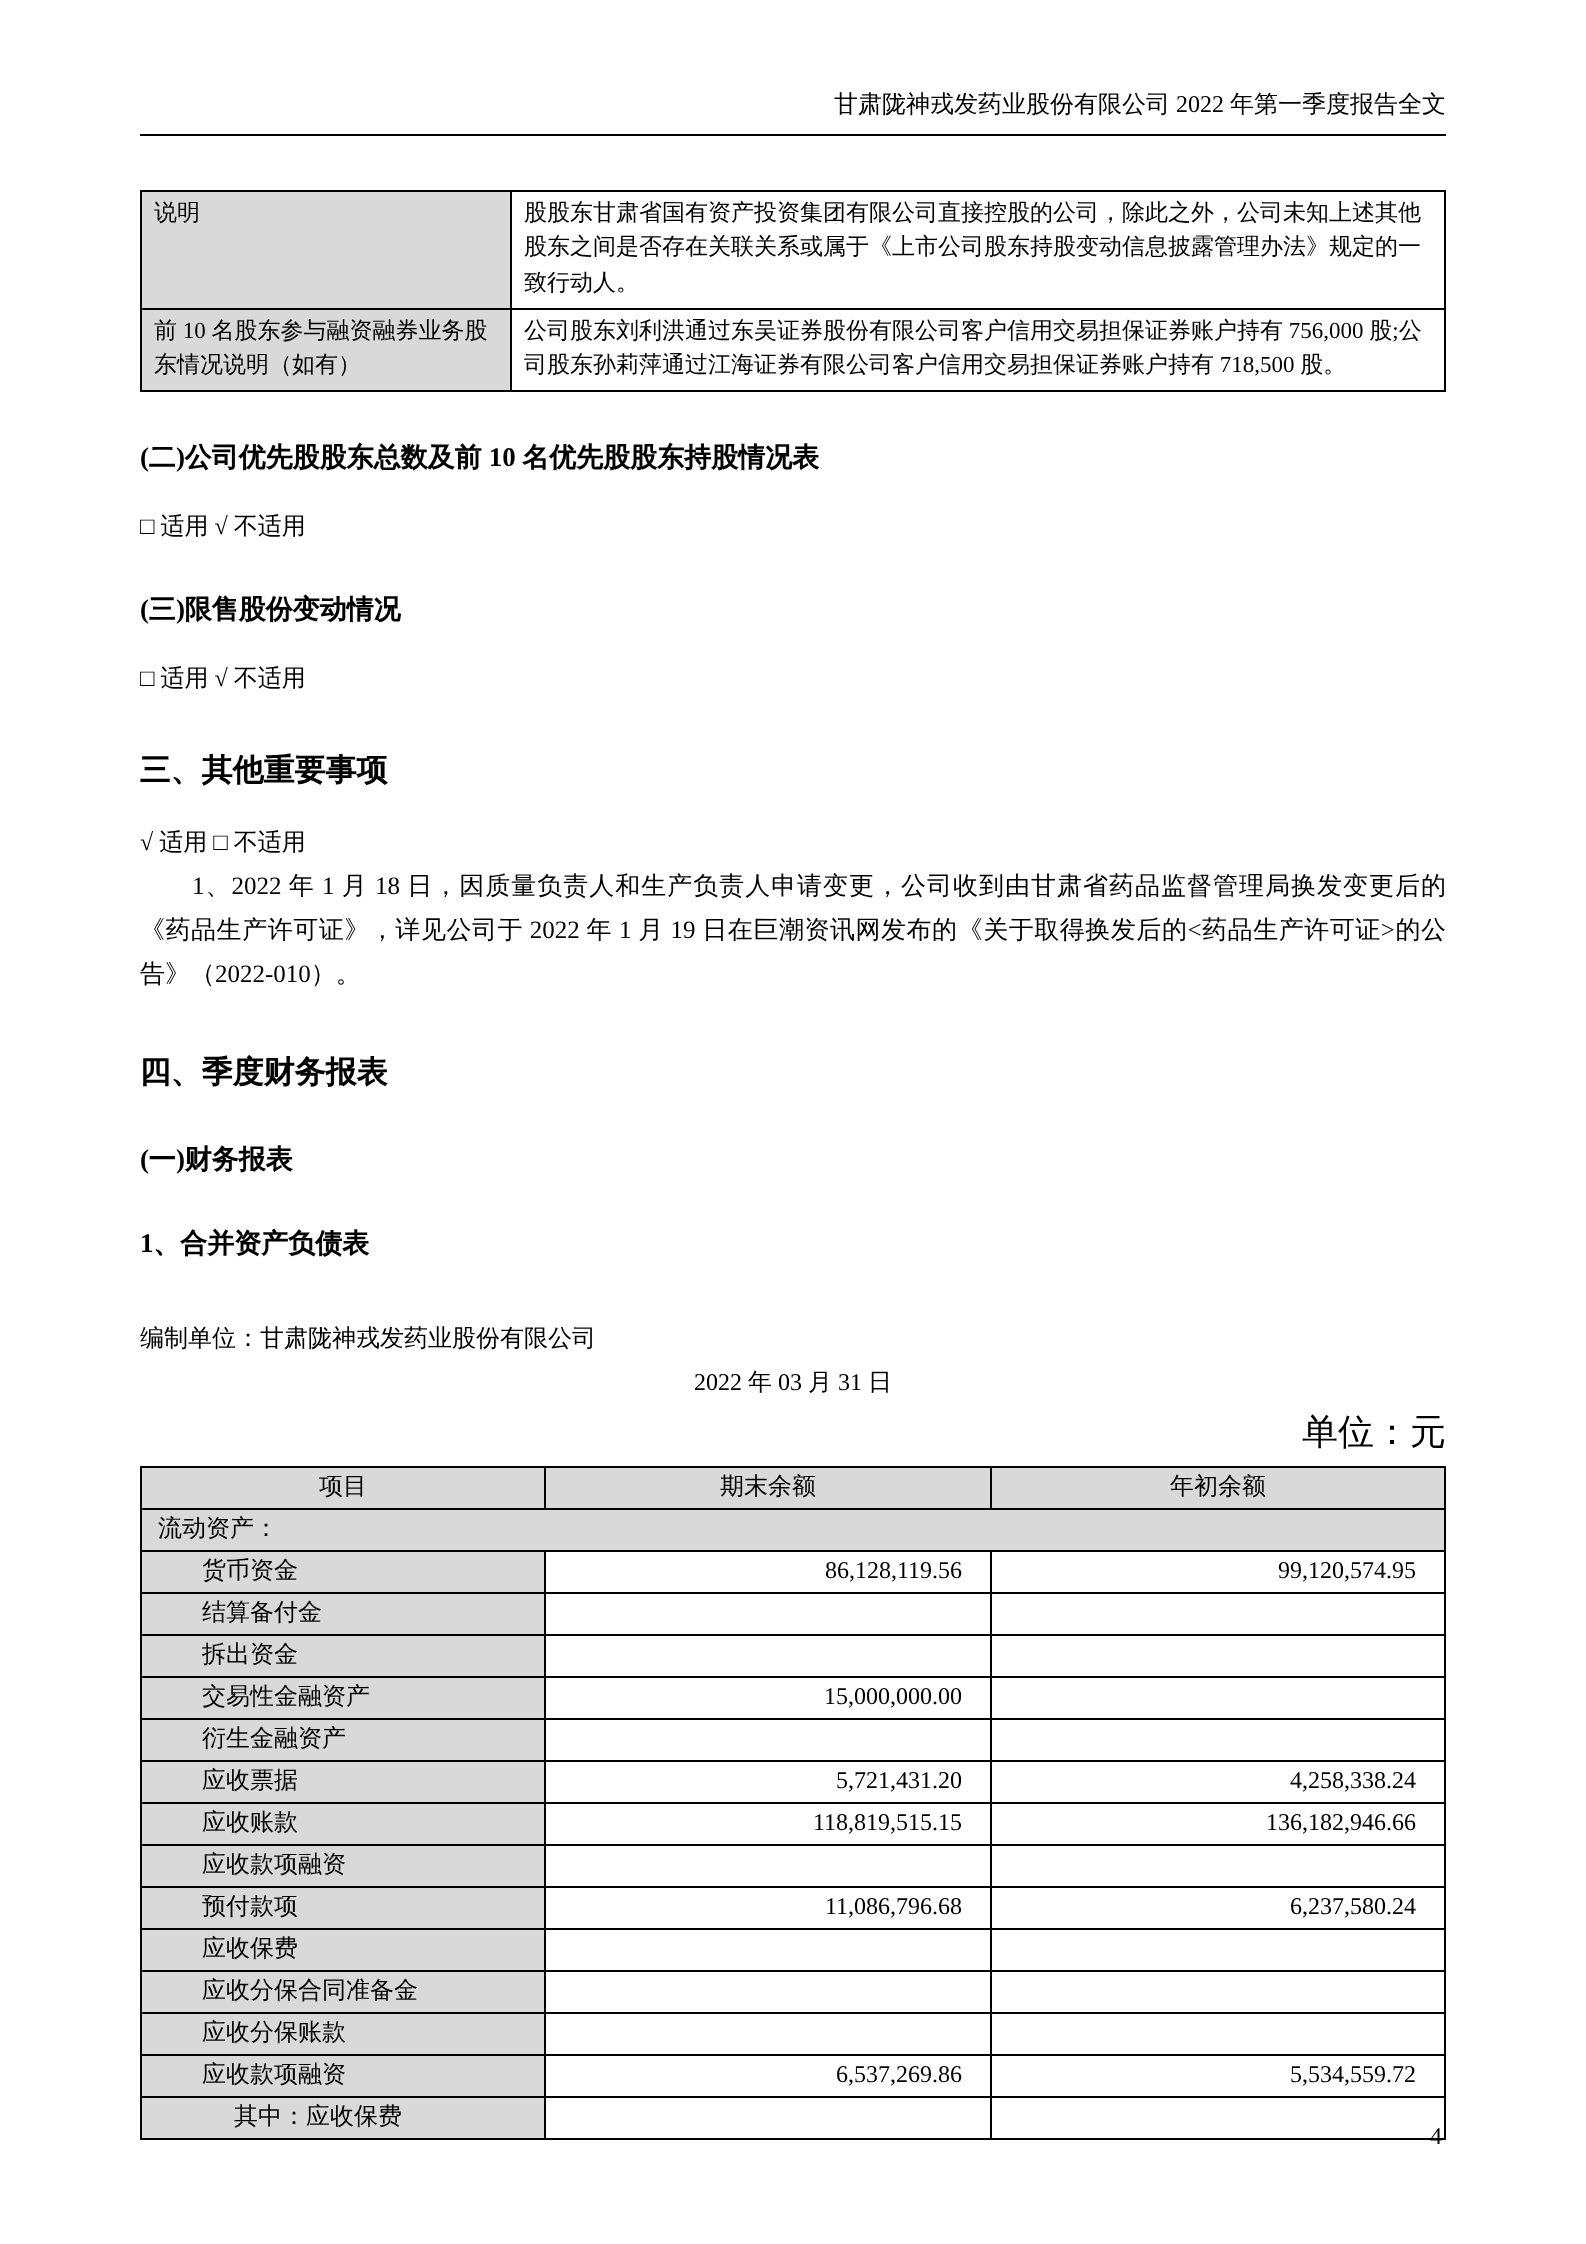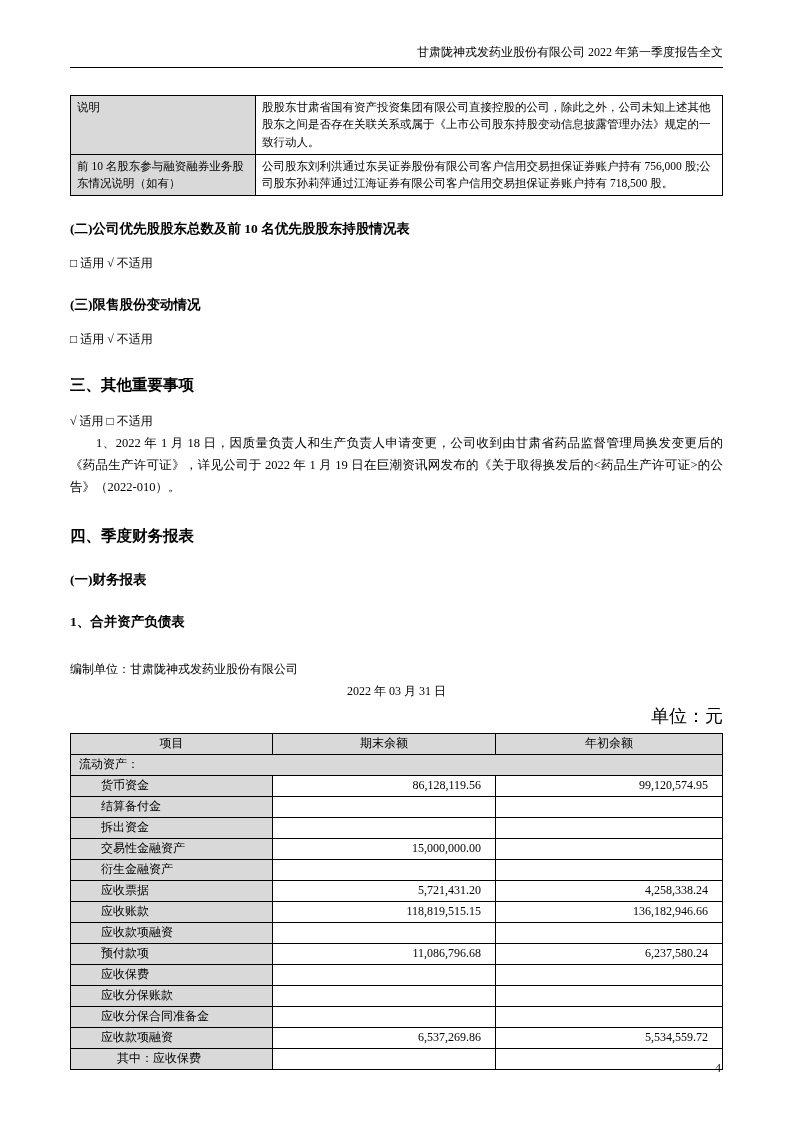--- a/index.html
+++ b/index.html
@@ -184,26 +184,26 @@
         <td class="item ind1">预付款项</td>
         <td class="num">11,086,796.68</td>
         <td class="num">6,237,580.24</td>
       </tr>
       <tr>
         <td class="item ind1">应收保费</td>
         <td class="num"></td>
         <td class="num"></td>
       </tr>
       <tr>
+        <td class="item ind1">应收分保合同准备金</td>
+        <td class="num"></td>
+        <td class="num"></td>
+      </tr>
+      <tr>
         <td class="item ind1">应收分保账款</td>
-        <td class="num"></td>
-        <td class="num"></td>
-      </tr>
-      <tr>
-        <td class="item ind1">应收分保合同准备金</td>
         <td class="num"></td>
         <td class="num"></td>
       </tr>
       <tr>
         <td class="item ind1">应收款项融资</td>
         <td class="num">6,537,269.86</td>
         <td class="num">5,534,559.72</td>
       </tr>
       <tr>
         <td class="item ind2">其中：应收保费</td>

